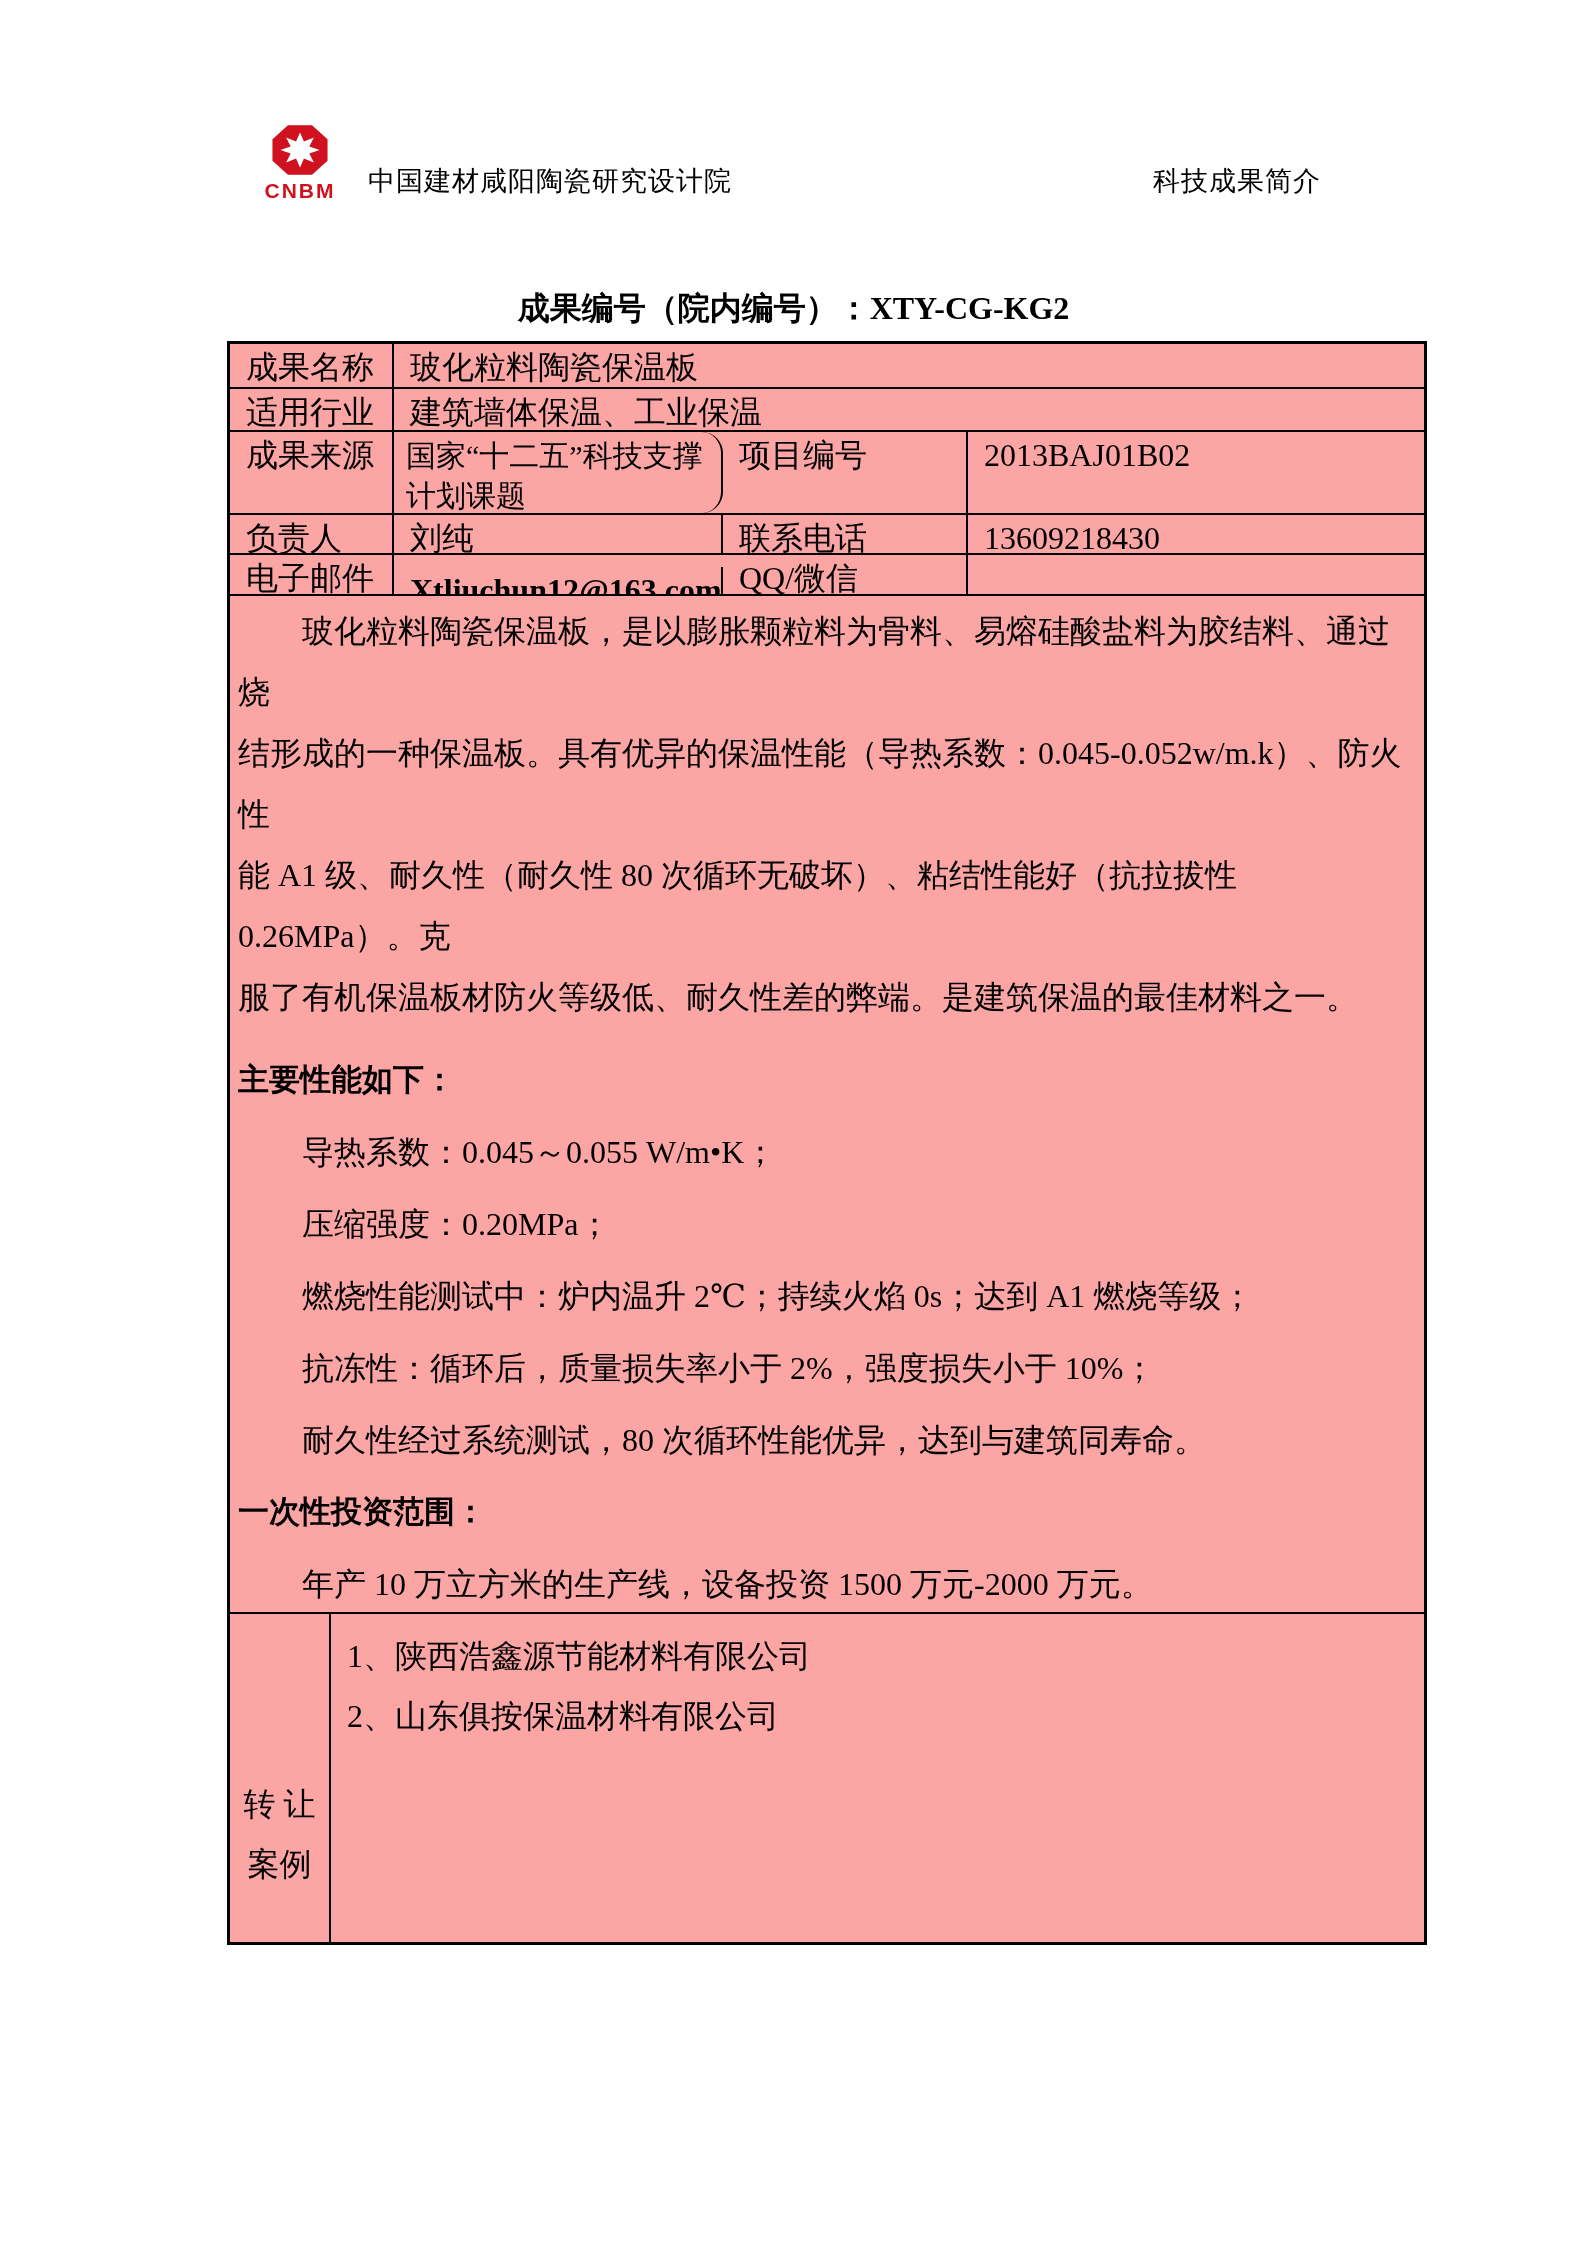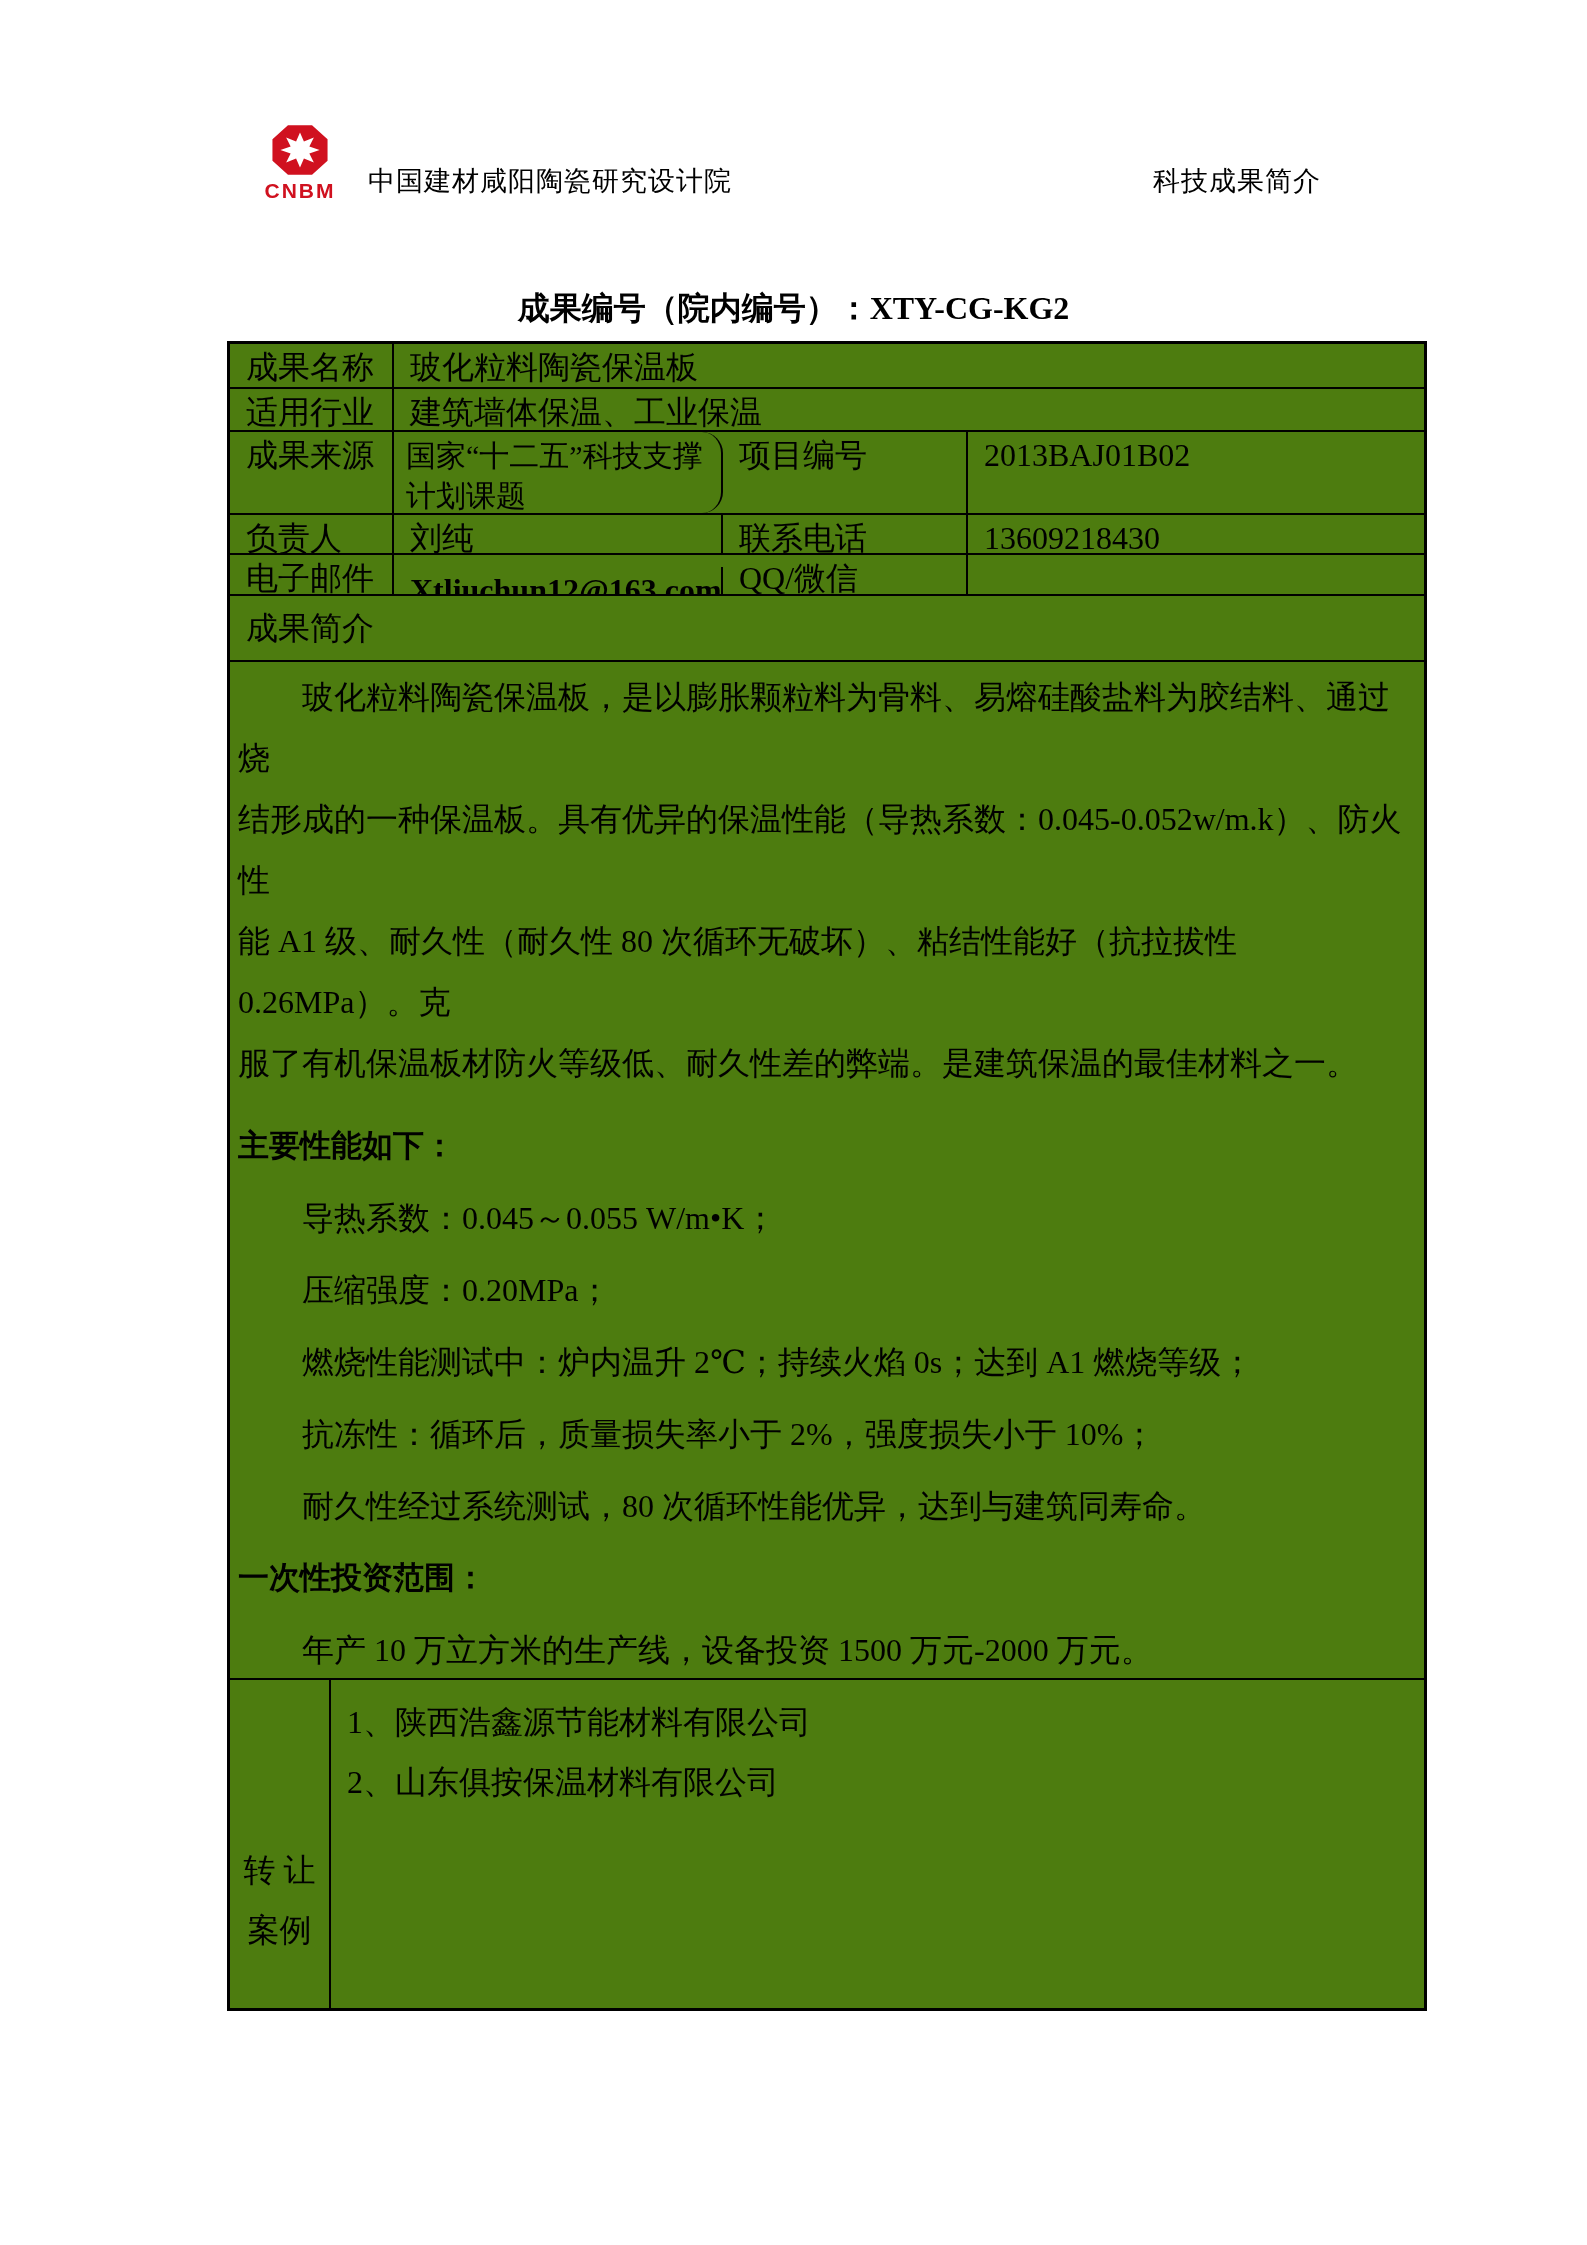--- a/index.html
+++ b/index.html
@@ -27,21 +27,21 @@
     font-size:27px; line-height:30px; font-weight:500; letter-spacing:1px;
   }
   
   .title{
     position:absolute; left:0; top:287px; width:100%;
     text-align:center; font-size:32px; line-height:42px; font-weight:bold;
   }
   
   .main-table{
     position:absolute; left:227px; top:341px; width:1200px;
-    border:3px solid var(--border); box-sizing:border-box; background:#4d7c0f;
+    border:3px solid var(--border); box-sizing:border-box; background:#fca5a5;
   }
   .t-row{ display:flex; align-items:stretch; border-bottom:2px solid var(--border); box-sizing:border-box; }
   .t-row:last-child{ border-bottom:none; }
   .cell{
     box-sizing:border-box; border-right:2px solid var(--border);
     font-size:32px; line-height:38px; padding:4px 16px; overflow:hidden;
   }
   .cell:last-child{ border-right:none; }
   .c1{ width:164px; flex:0 0 164px; }
   .c2{ width:329px; flex:0 0 329px; }
@@ -124,23 +124,20 @@
       <div class="cell c4">13609218430</div>
     </div>
 
     <div class="t-row h41">
       <div class="cell c1">电子邮件</div>
       <div class="cell c2 email">Xtliuchun12@163.com</div>
       <div class="cell c3">QQ/微信</div>
       <div class="cell c4"></div>
     </div>
 
-    <div class="t-row h66 section-row">
-      <div class="cell c4">成果简介</div>
-    </div>
 
     <div class="t-row hContent">
       <div class="cell content-cell">
         <p class="intro">玻化粒料陶瓷保温板，是以膨胀颗粒料为骨料、易熔硅酸盐料为胶结料、通过烧
 结形成的一种保温板。具有优异的保温性能（导热系数：0.045-0.052w/m.k）、防火性
 能 A1 级、耐久性（耐久性 80 次循环无破坏）、粘结性能好（抗拉拔性 0.26MPa）。克
 服了有机保温板材防火等级低、耐久性差的弊端。是建筑保温的最佳材料之一。</p>
 
         <div class="content-line first sec-heading">主要性能如下：</div>
         <div class="content-line indented">导热系数：0.045～0.055 W/m•K；</div>

